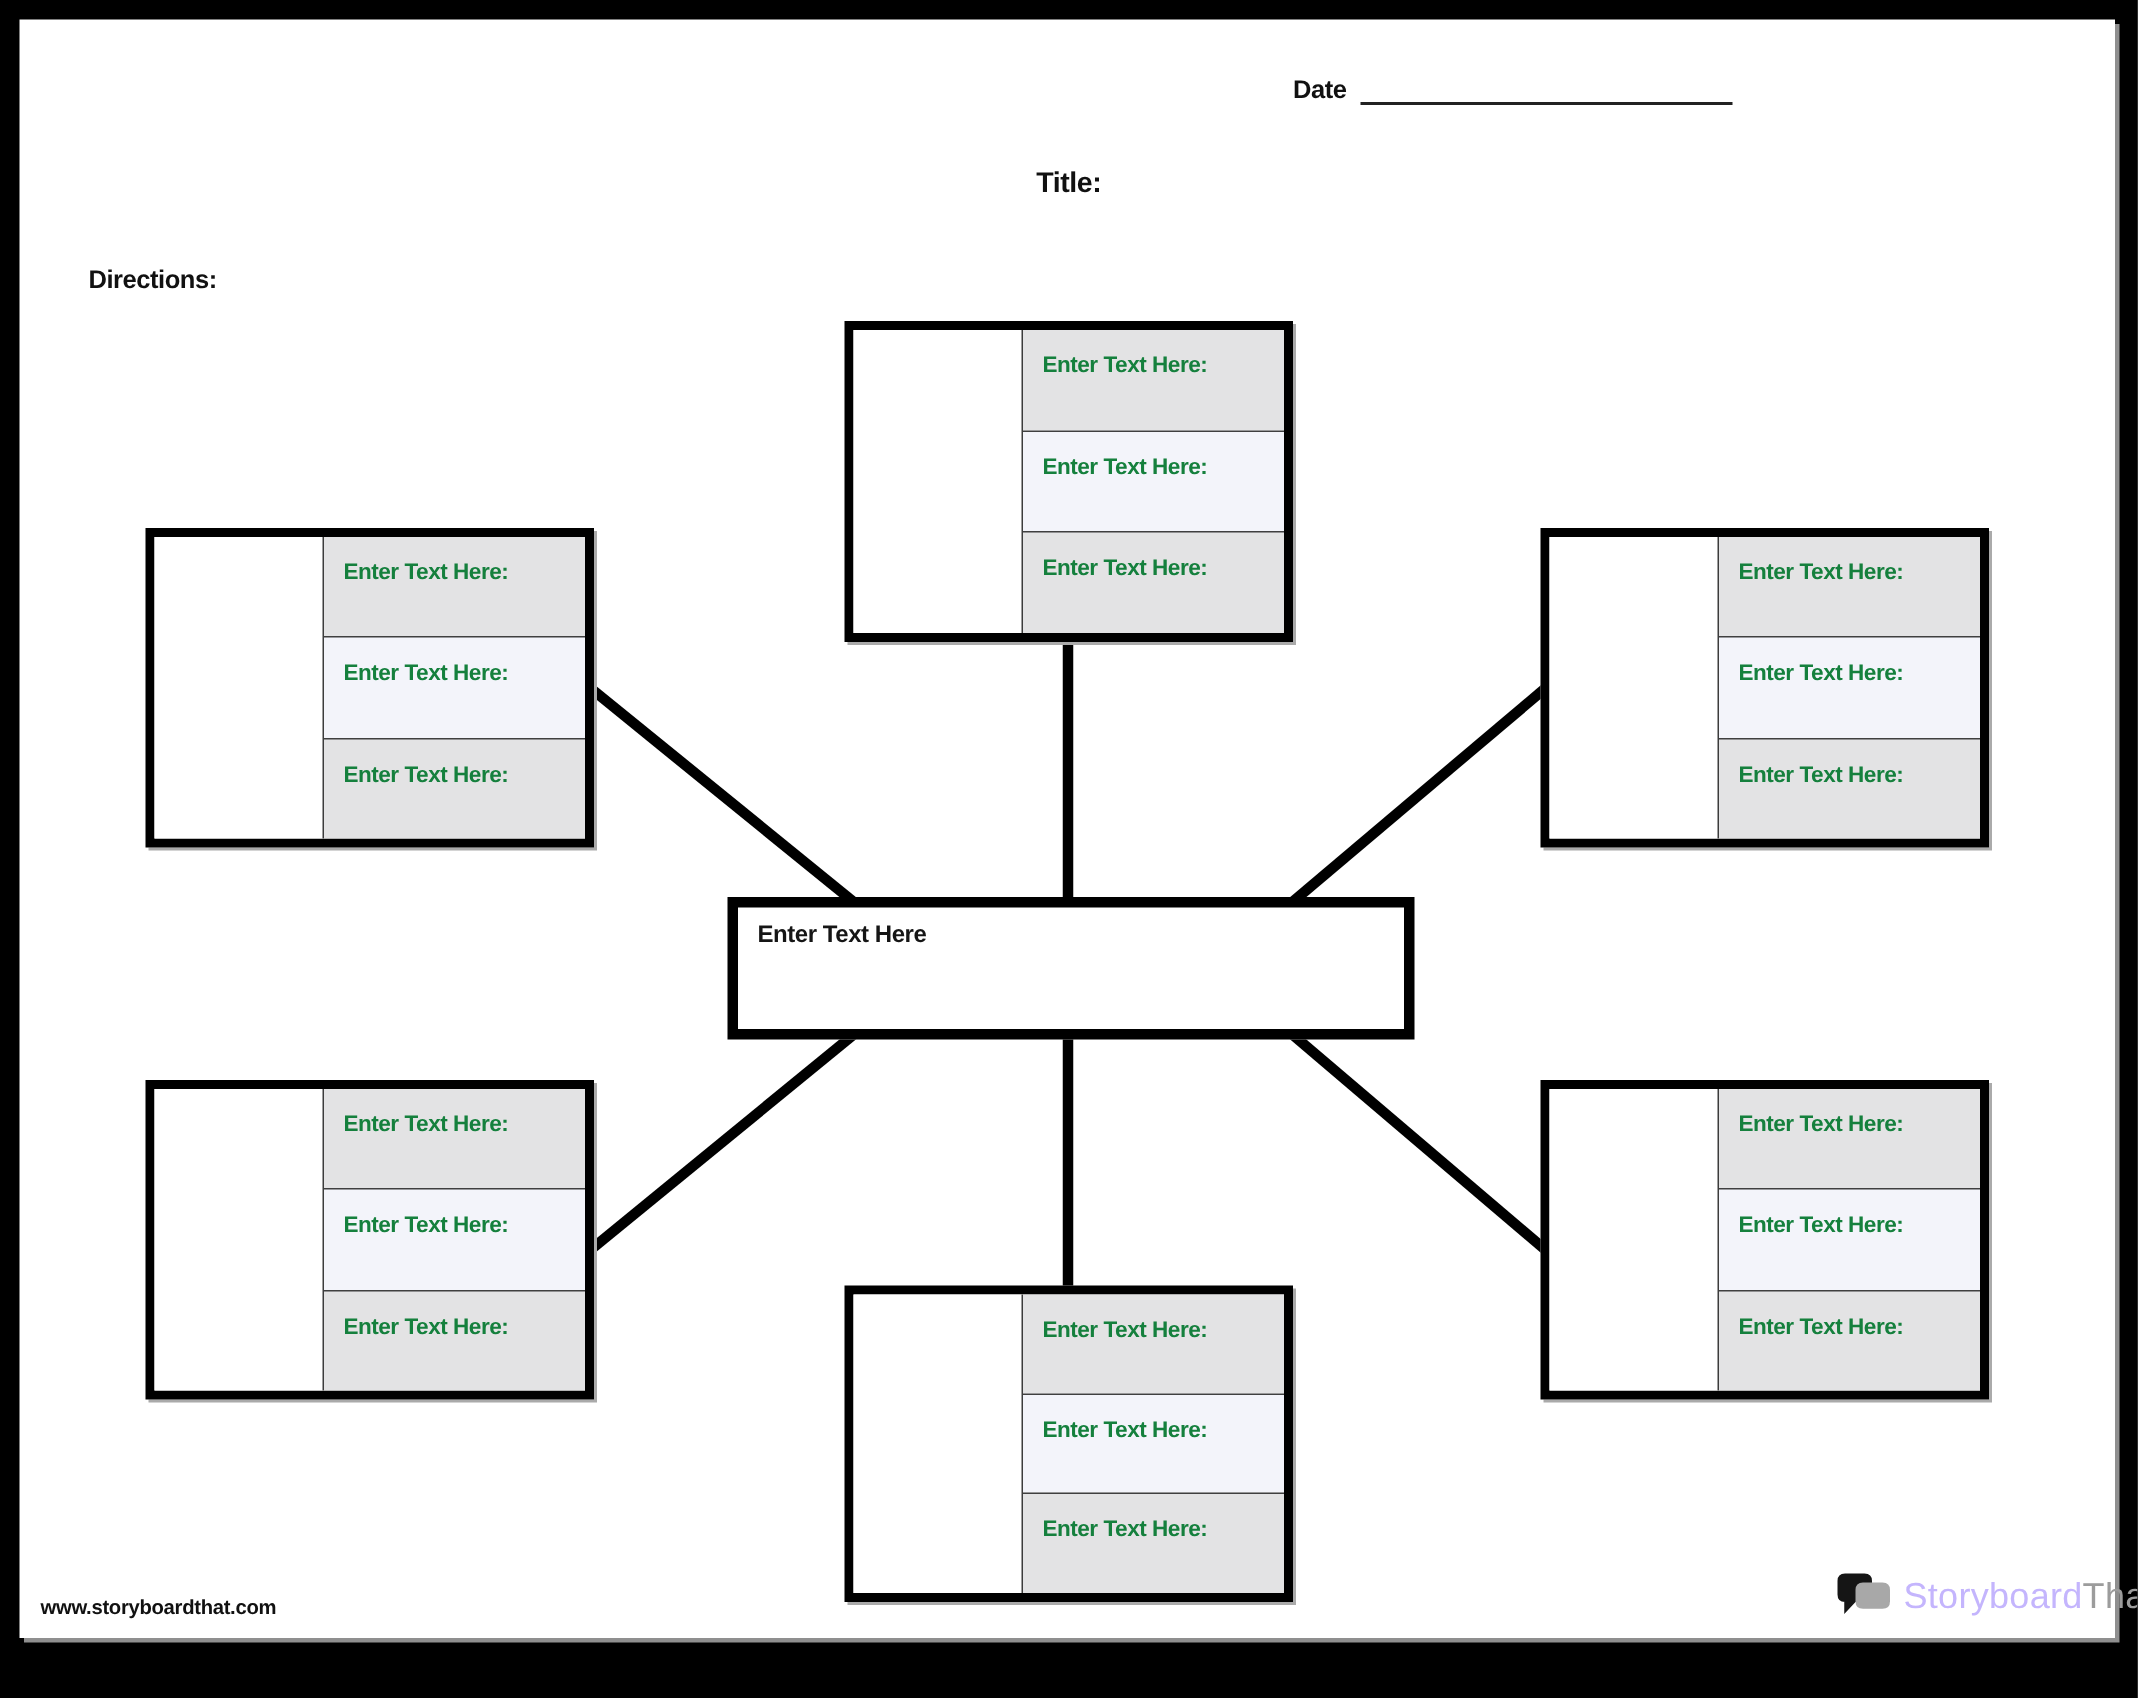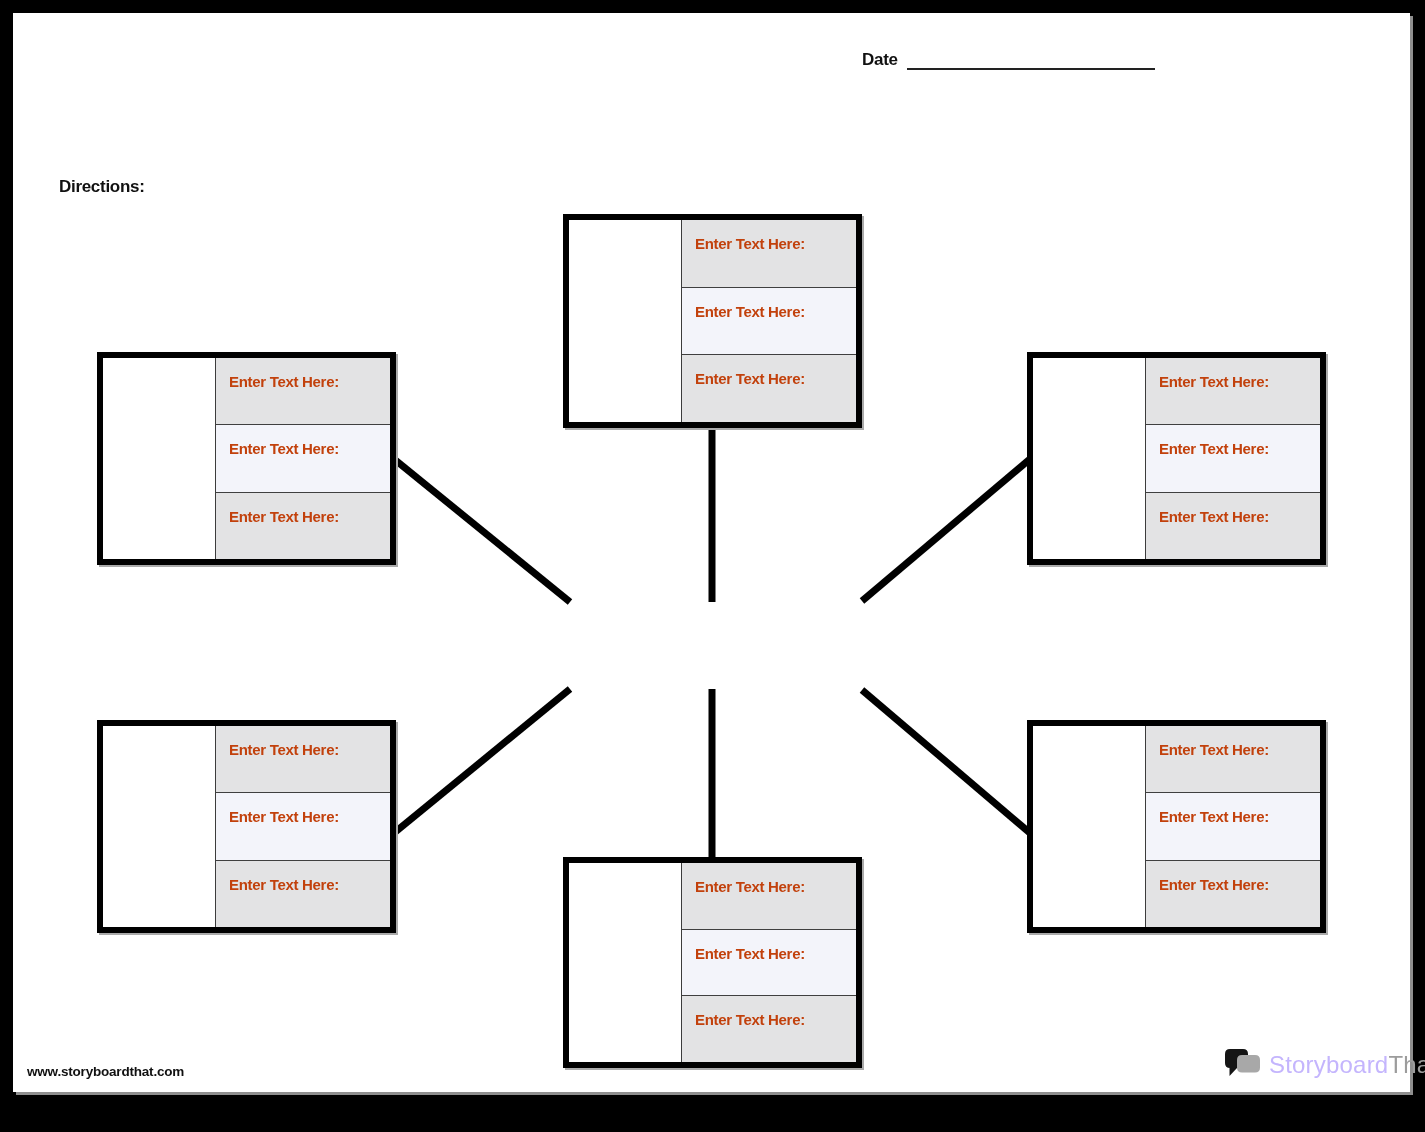--- a/index.html
+++ b/index.html
@@ -34,21 +34,21 @@
   
   .sbox {
     position: absolute; width: 299px; height: 213px; box-sizing: border-box;
     background: #fff; border: 6px solid #000; box-shadow: 2px 2px 0 #aaa;
     display: flex; z-index: 2;
   }
   .sbox-left { width: 39%; background: #fff; border-right: 1px solid #3c3c3c; }
   .sbox-rows { flex: 1; display: flex; flex-direction: column; }
   .srow {
     flex: 1; box-sizing: border-box; padding: 15px 6px 0 13px;
-    font-weight: 700; font-size: 15px; letter-spacing: -0.3px; color: #c2410c;
+    font-weight: 700; font-size: 15px; letter-spacing: -0.3px; color: #15803d;
   }
   .srow + .srow { border-top: 1.5px solid #3f3f3f; }
   .srow.g { background: #e3e3e4; }
   .srow.l { background: #f3f4fa; }
   .pos-top          { left: 563px;  top: 214px; height: 214px; }
   .pos-left-top     { left: 97px;   top: 352px; }
   .pos-right-top    { left: 1027px; top: 352px; }
   .pos-left-bottom  { left: 97px;   top: 720px; }
   .pos-bottom       { left: 563px;  top: 857px; height: 211px; }
   .pos-right-bottom { left: 1027px; top: 720px; }
@@ -72,20 +72,21 @@
 </head>
 <body>
 
 <div class="canvas">
   <div class="page"></div>
 
   <div class="field-row date-row">
     <span class="field-label">Date</span>
     <span class="field-line date-line"></span>
   </div>
+  <div class="title-label">Title:</div>
   <div class="directions-label">Directions:</div>
 
   <svg class="connectors" width="1425" height="1132">
     <line x1="712" y1="426" x2="712" y2="602" stroke="#000" stroke-width="7"></line>
     <line x1="712" y1="689" x2="712" y2="859" stroke="#000" stroke-width="7"></line>
     <line x1="394" y1="459" x2="570" y2="602" stroke="#000" stroke-width="7"></line>
     <line x1="1030" y1="459" x2="862" y2="601" stroke="#000" stroke-width="7"></line>
     <line x1="394" y1="833" x2="570" y2="689" stroke="#000" stroke-width="7"></line>
     <line x1="1030" y1="833" x2="862" y2="690" stroke="#000" stroke-width="7"></line>
   </svg>
@@ -137,20 +138,21 @@
 
   <div class="sbox pos-right-bottom">
     <div class="sbox-left"></div>
     <div class="sbox-rows">
       <div class="srow g">Enter Text Here:</div>
       <div class="srow l">Enter Text Here:</div>
       <div class="srow g">Enter Text Here:</div>
     </div>
   </div>
 
+  <div class="center-box">Enter Text Here</div>
 
   <div class="footer-url">www.storyboardthat.com</div>
   <div class="logo">
     <svg width="38" height="33" viewBox="0 0 38 33">
       <path fill="#151515" d="M6 1 H19 Q24 1 24 6 V15 Q24 20 19 20 H13 L5.5 28 V20 H6 Q1 20 1 15 V6 Q1 1 6 1 Z"></path>
       <path fill="#a8a8a8" d="M18 7 H31 Q36 7 36 12 V19.5 Q36 24.5 31 24.5 H18 Q13 24.5 13 19.5 V12 Q13 7 18 7 Z"></path>
     </svg>
     <span class="logo-text"><span class="logo-dark">Storyboard</span><span class="logo-gray">That</span></span>
   </div>
 </div>

